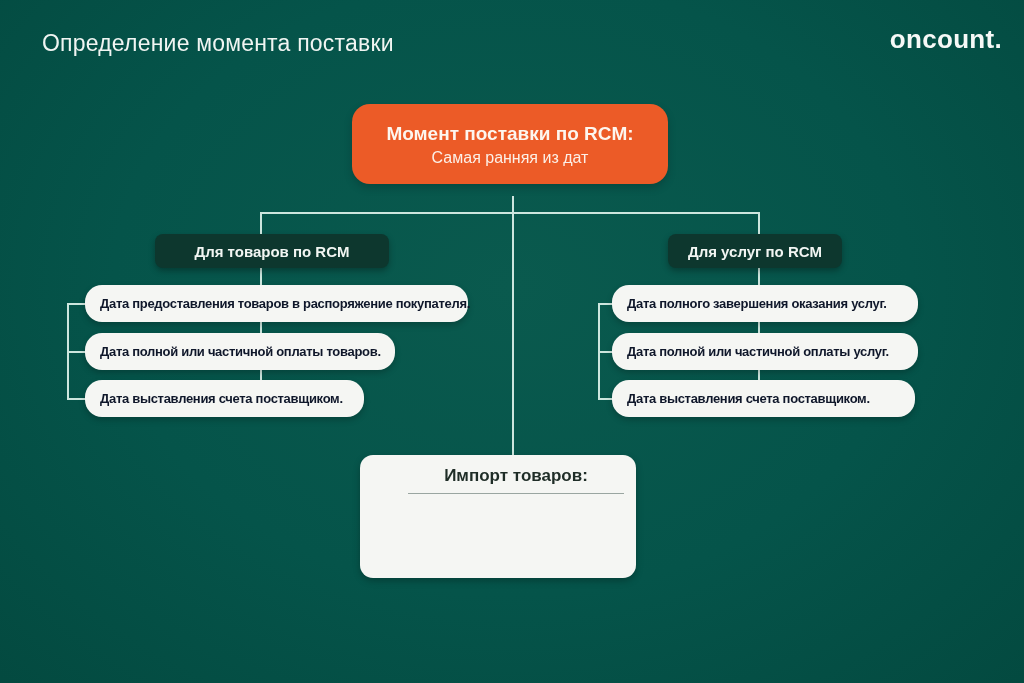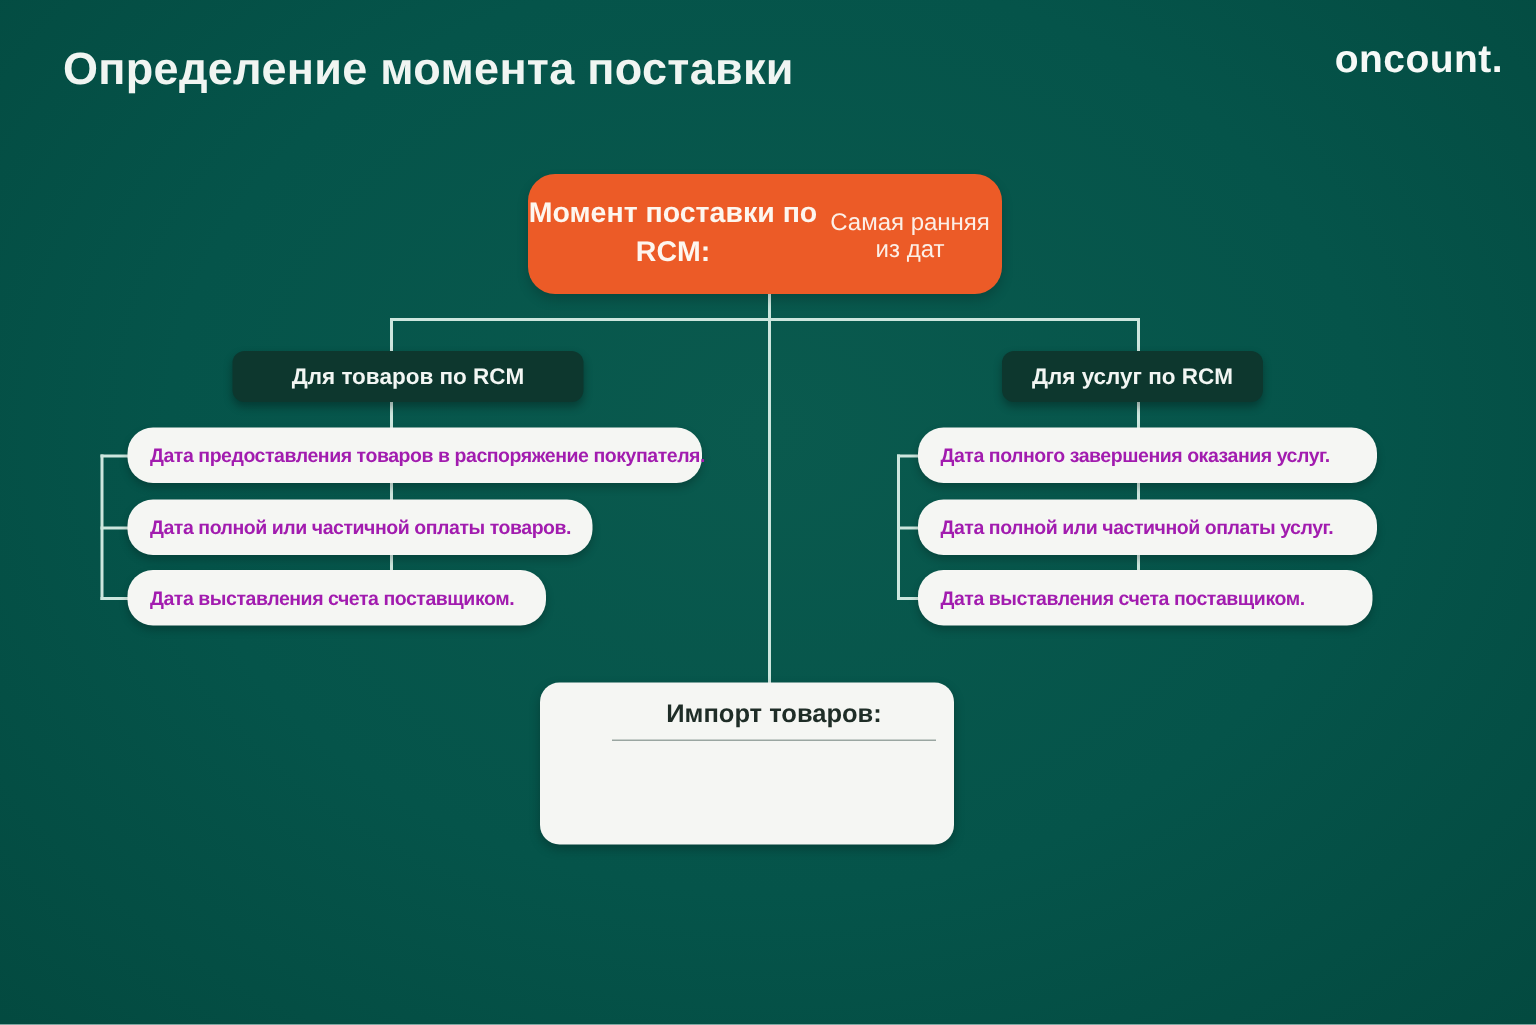--- a/index.html
+++ b/index.html
@@ -5,61 +5,61 @@
   html,body{margin:0;padding:0;}
   .canvas{
     position:relative;
     width:1024px;height:683px;
     background:radial-gradient(ellipse at 50% 42%, #0a5a4e 0%, #05544a 55%, #024339 130%);
     font-family:"Liberation Sans", sans-serif;
     overflow:hidden;
   }
   .page-title{
     position:absolute;left:42px;top:30px;
-    font-size:30px;font-weight:bold;color:#f0f5f2;letter-spacing:.2px;
+    font-size:23px;font-weight:normal;color:#f0f5f2;letter-spacing:.2px;
   }
   .logo{
     position:absolute;right:22px;top:24px;
     font-size:26px;font-weight:bold;color:#f6f9f7;letter-spacing:.3px;
   }
   .connector{position:absolute;background:#cde6de;z-index:1;}
   .node{position:absolute;z-index:2;box-sizing:border-box;}
   .root-node{
-    left:352px;top:116px;width:316px;height:80px;
+    left:352px;top:104px;width:316px;height:80px;
     background:#ec5b27;border-radius:18px;
-    display:flex;align-items:center;justify-content:center;
+    display:flex;flex-direction:column;align-items:center;justify-content:center;
     color:#fdf6ef;text-align:center;
     box-shadow:0 4px 8px rgba(0,0,0,.18);
   }
   .root-title{font-size:19px;font-weight:bold;line-height:1.35;}
   .root-subtitle{font-size:16px;font-weight:normal;opacity:.96;margin-top:3px;}
   .branch-header{
     height:34px;background:#0d372e;border-radius:8px;
     display:flex;align-items:center;justify-content:center;
     color:#f2f6f3;font-size:15px;font-weight:bold;
     box-shadow:0 3px 6px rgba(0,0,0,.3);
   }
   .bh-goods{left:155px;top:234px;width:234px;}
   .bh-services{left:668px;top:234px;width:174px;}
   .leaf{
     height:37px;background:#f5f6f3;border-radius:17px;
     display:flex;align-items:center;
     padding:0 14px 0 15px;
-    color:#a21caf;font-size:13px;font-weight:bold;letter-spacing:-.3px;
+    color:#0f172a;font-size:13px;font-weight:bold;letter-spacing:-.3px;
     white-space:nowrap;
     box-shadow:0 3px 6px rgba(0,0,0,.22);
   }
   .l1{left:85px;top:285px;width:383px;}
   .l2{left:85px;top:333px;width:310px;}
   .l3{left:85px;top:380px;width:279px;}
   .r1{left:612px;top:285px;width:306px;}
   .r2{left:612px;top:333px;width:306px;}
   .r3{left:612px;top:380px;width:303px;}
   .import-node{
-    left:360px;top:455px;width:276px;height:108px;
+    left:360px;top:455px;width:276px;height:123px;
     background:#f5f6f3;border-radius:13px;
     color:#1f2d27;text-align:center;
     box-shadow:0 3px 7px rgba(0,0,0,.25);
     padding-top:11px;
     padding-left:36px;
   }
   .import-title{font-size:17px;font-weight:bold;}
   .import-divider{border:none;border-top:1px solid #9aa6a1;margin:7px 12px 8px 12px;}
   .import-body{
     font-size:14.5px;font-weight:bold;line-height:1.5;letter-spacing:-.2px;

